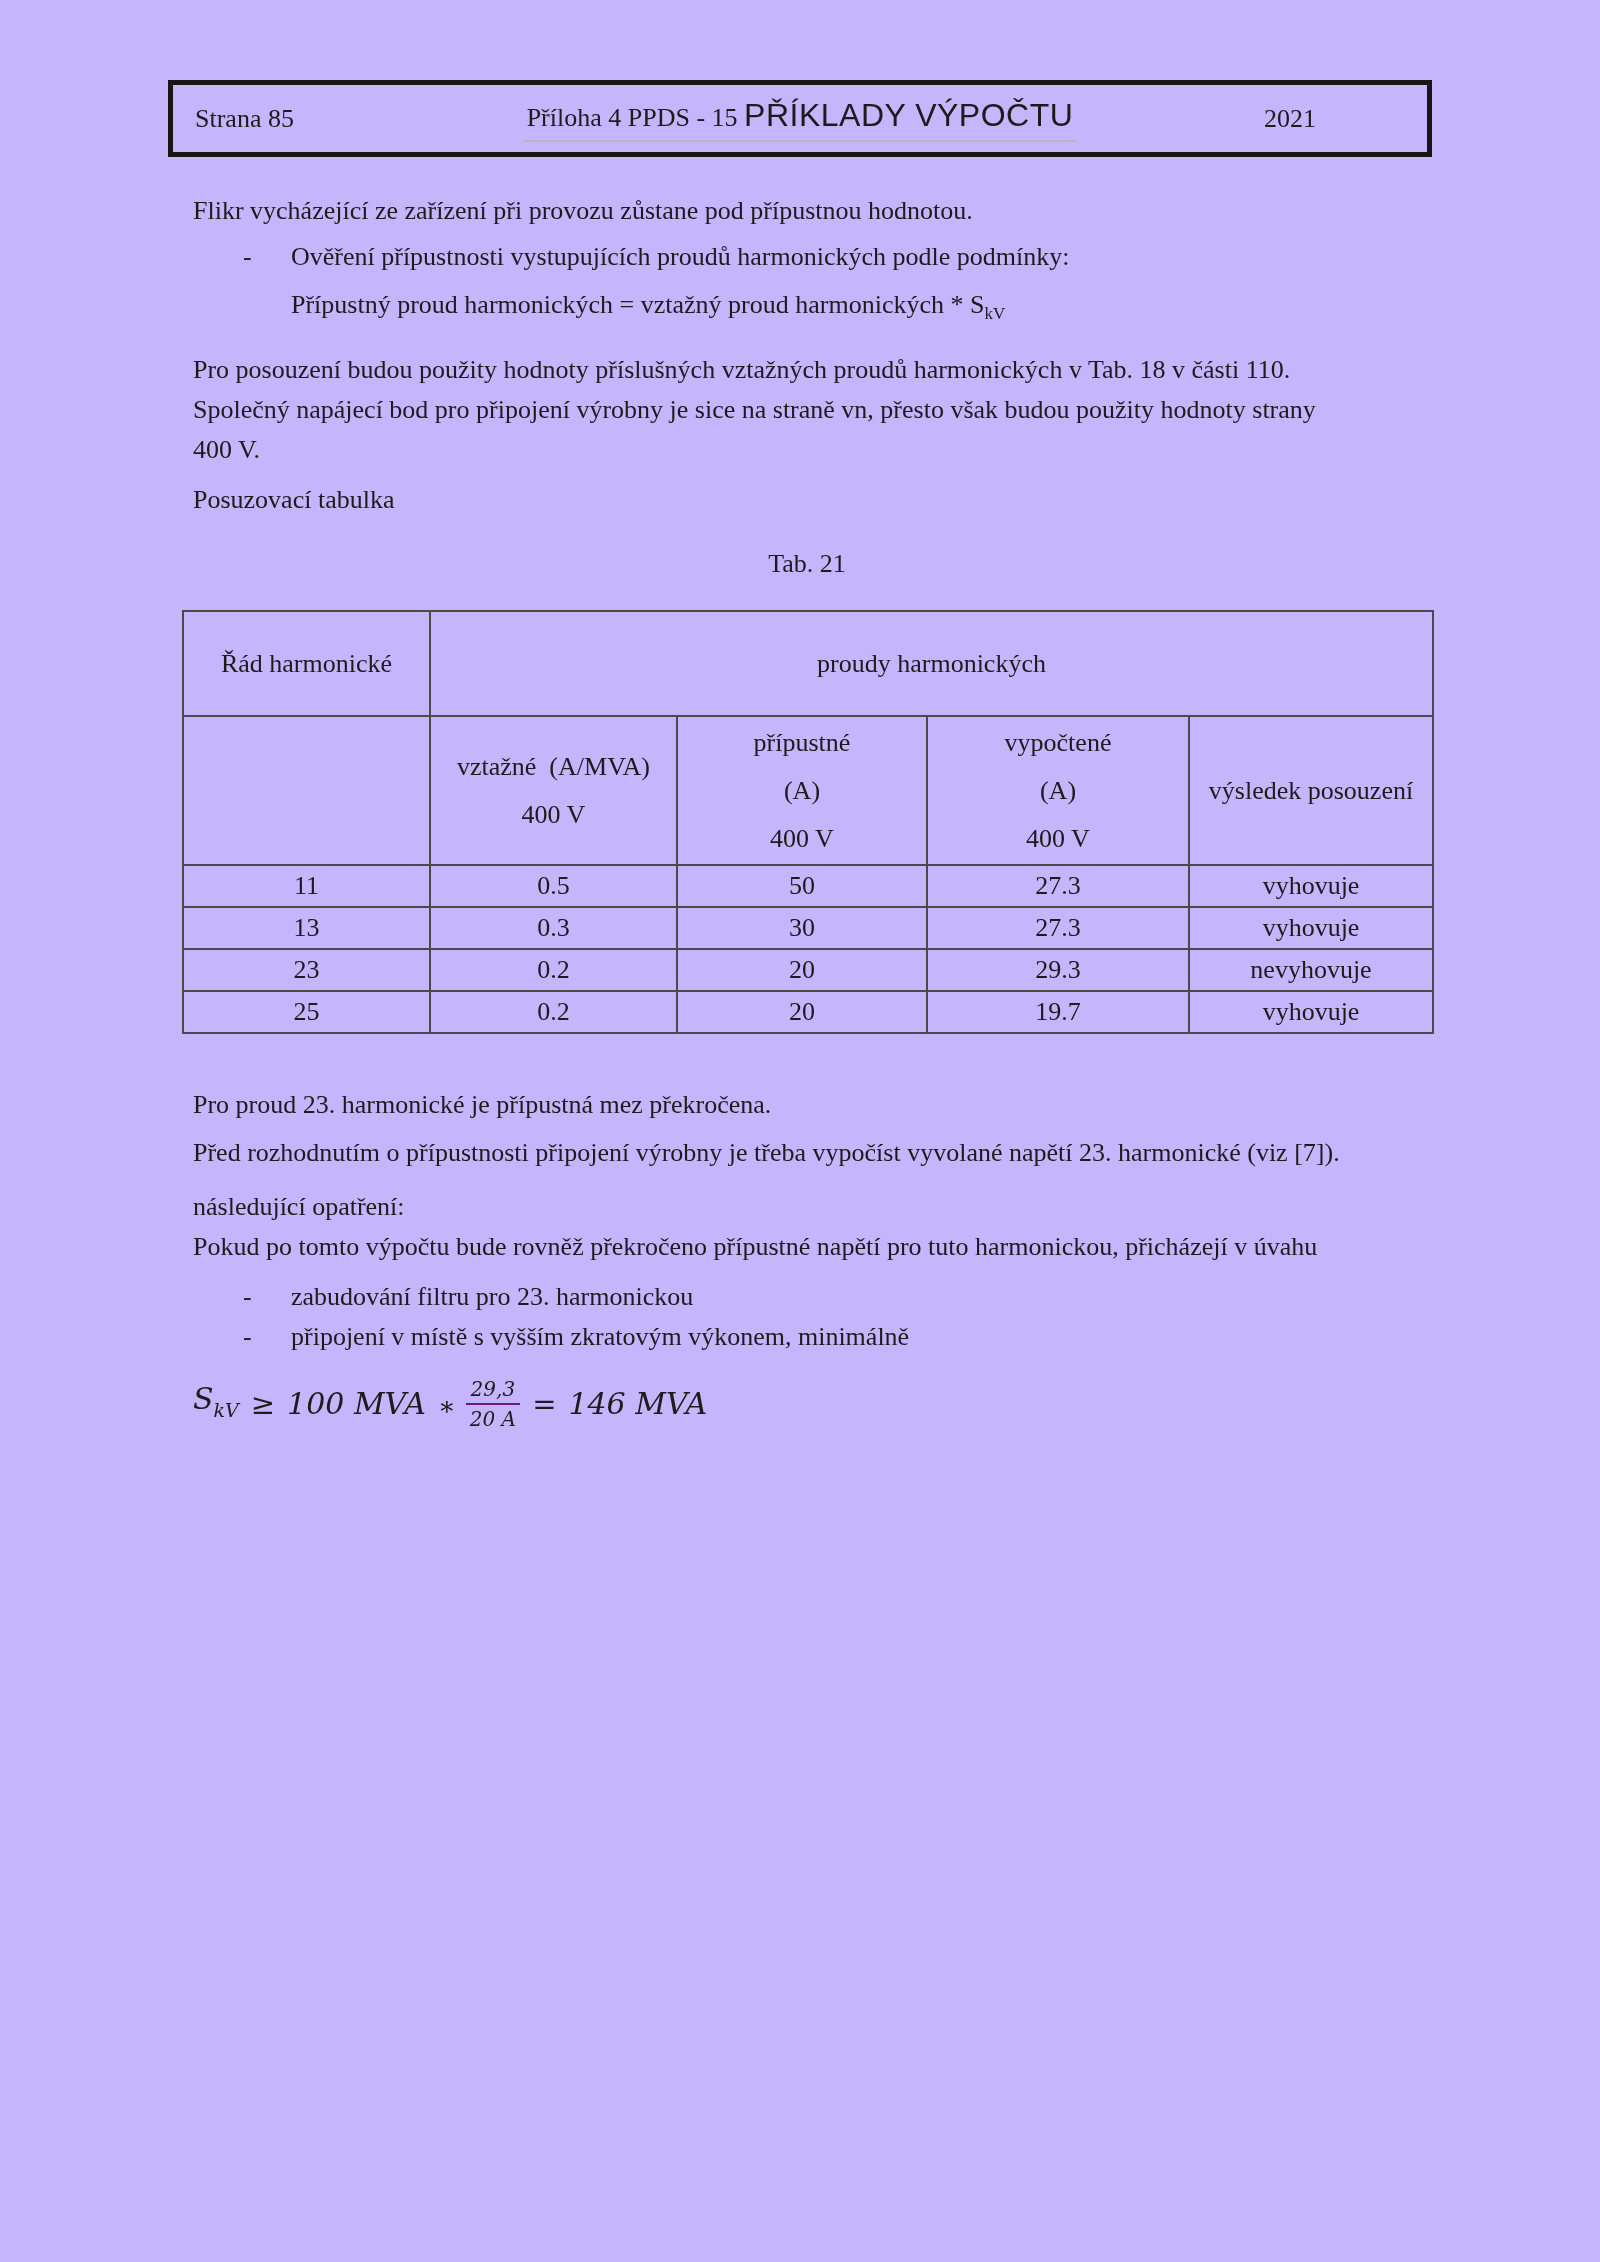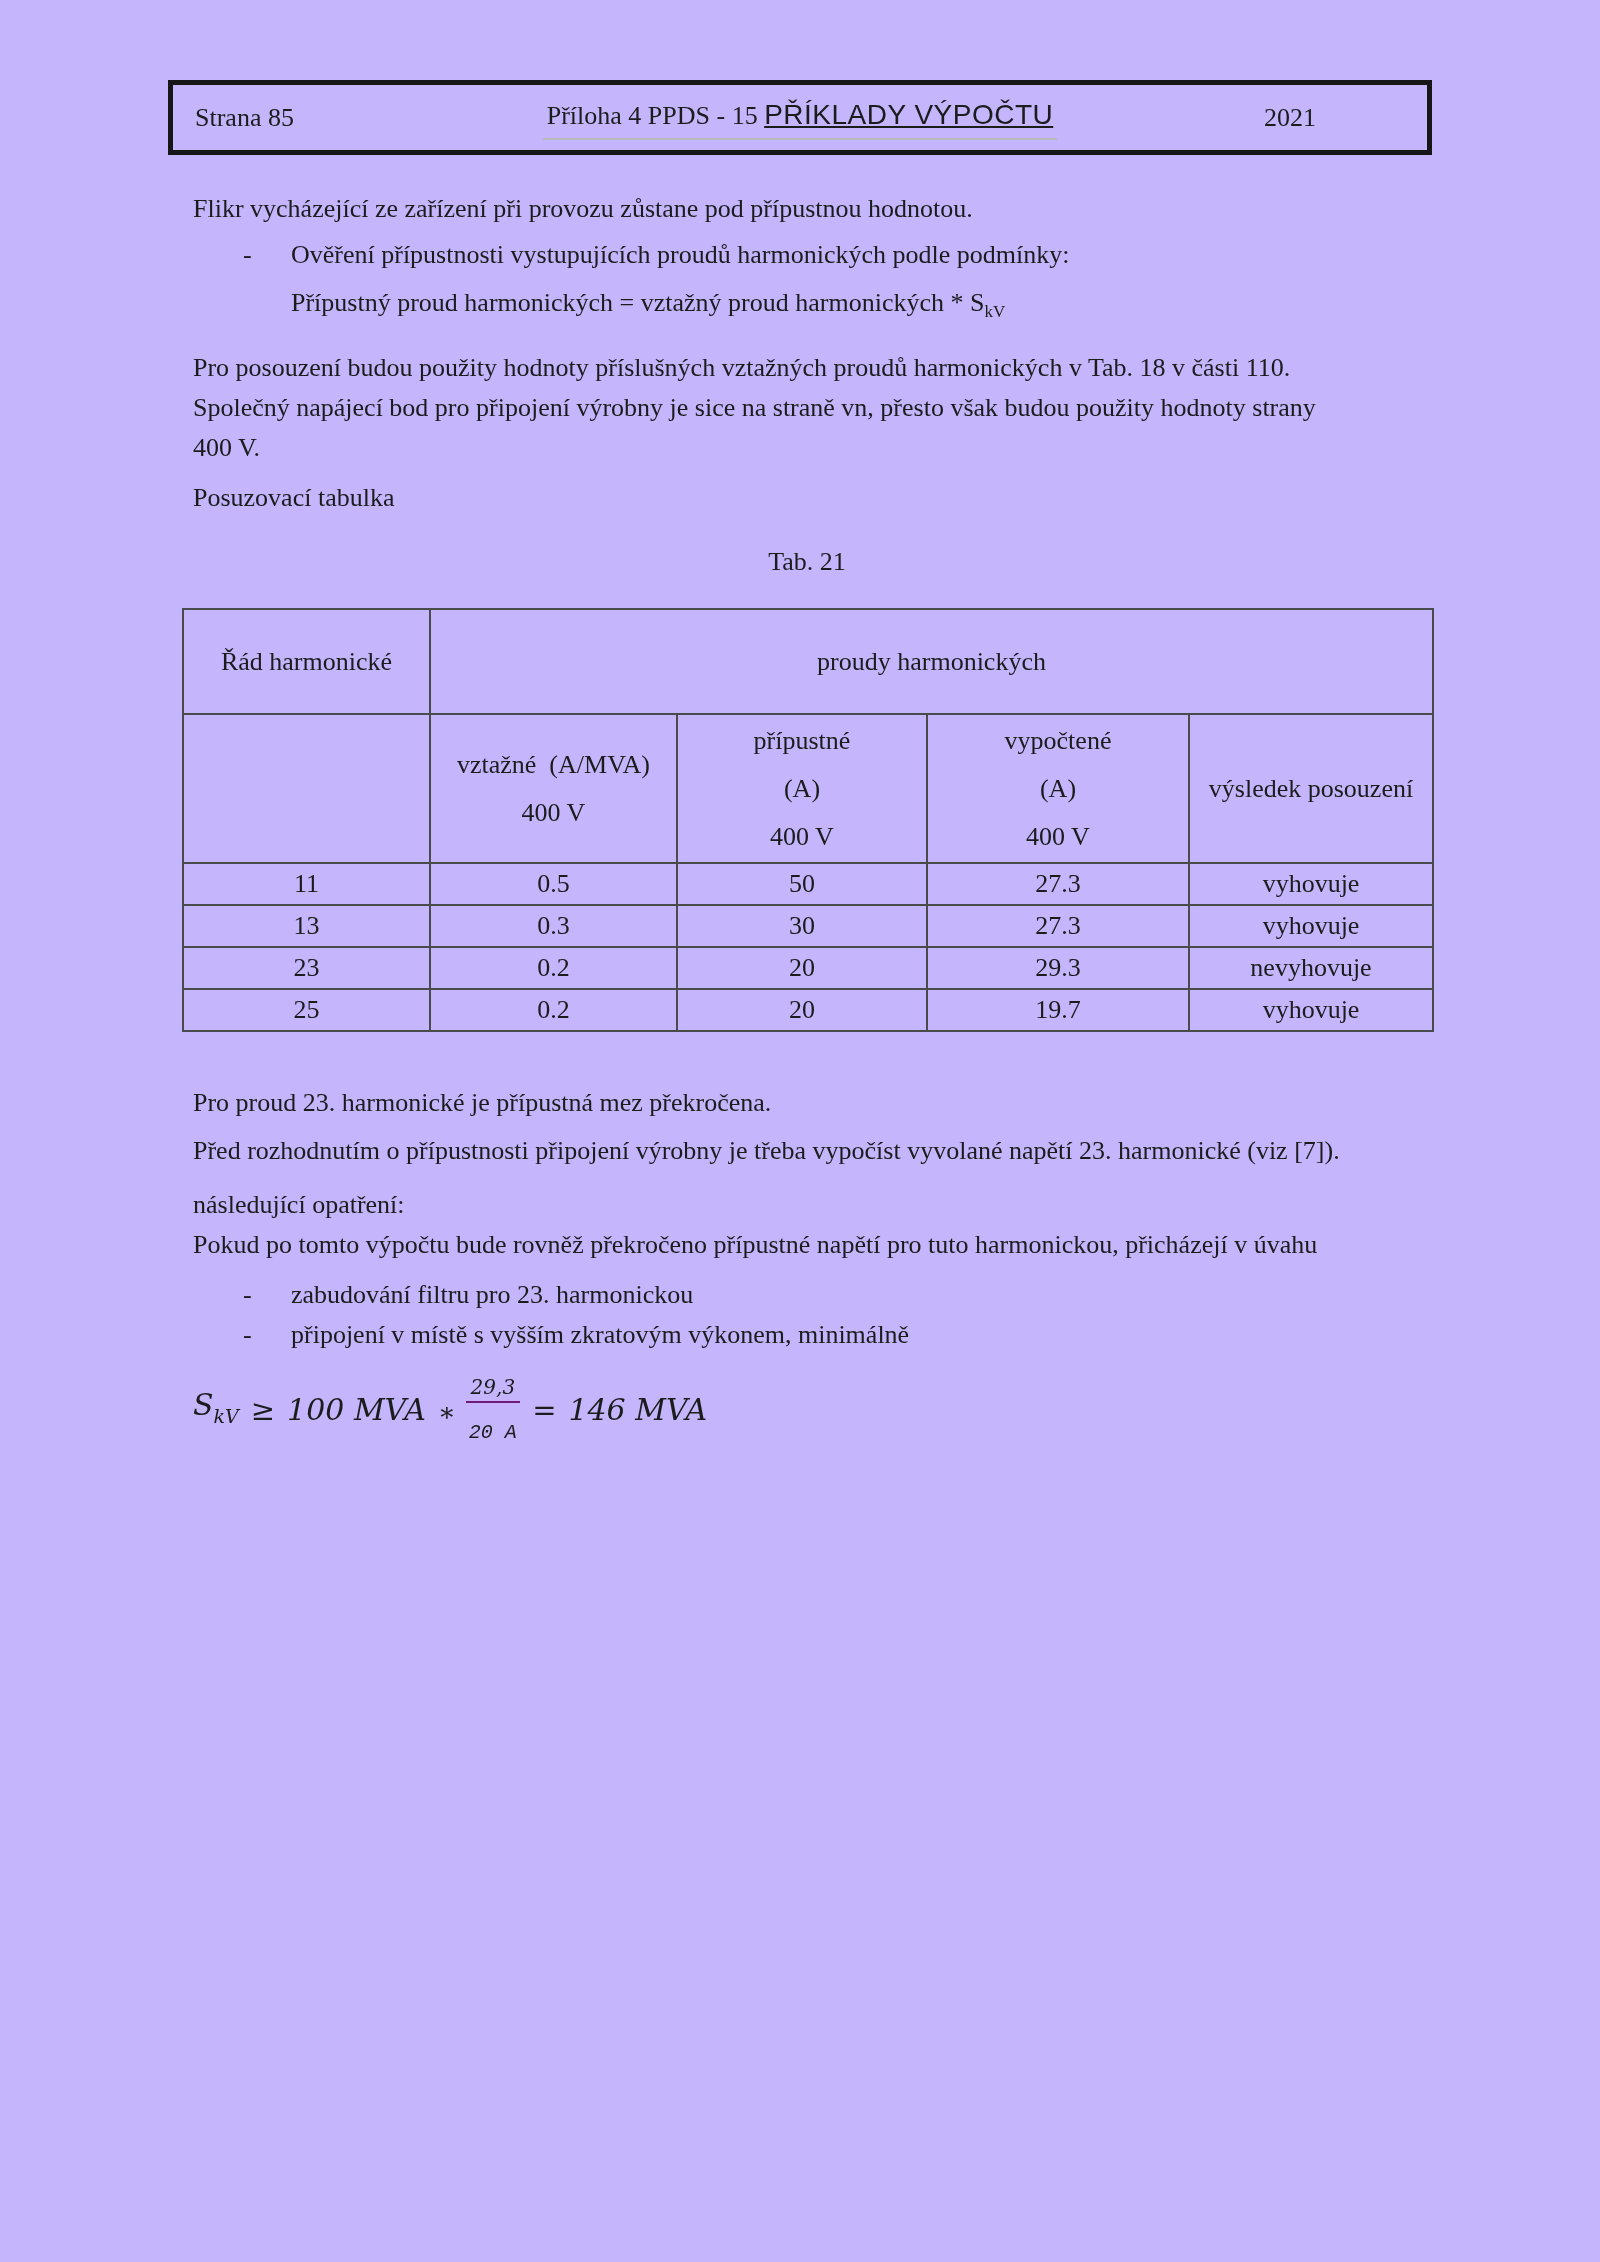--- a/index.html
+++ b/index.html
@@ -8,21 +8,21 @@
   .page{width:1600px;height:2262px;overflow:hidden;position:relative;background:#c4b5fd;
         font-size:26px;line-height:40px;}
 
   
   .header-box{margin:80px 168px 0 168px;border:5px solid #161616;
               display:flex;align-items:center;padding:10px 22px;box-sizing:border-box;}
   .hdr-side{width:230px;white-space:nowrap;}
   .hdr-right{text-align:center;}
   .hdr-center{flex:1;text-align:center;}
   .hdr-title-wrap{display:inline-block;border-bottom:2px solid #b9b9b9;padding:0 4px 2px 4px;}
-  .title-sans{font-family:"Liberation Sans", sans-serif;font-size:28px;letter-spacing:0.5px;text-decoration:underline;}
+  .title-sans{font-family:"Liberation Sans", sans-serif;font-size:32px;letter-spacing:0.5px;}
 
   
   .para{margin-left:193px;margin-right:220px;}
   .p1{margin-top:34px;}
   .bullet-row{display:flex;margin-left:243px;margin-right:200px;}
   .bullet-row .dash{width:48px;flex:0 0 48px;}
   .b1{margin-top:6px;}
   .cond{margin-left:291px;margin-top:8px;}
   .sub{font-size:17px;vertical-align:-6px;}
   .p3{margin-top:16px;}
@@ -46,21 +46,21 @@
 
   
   .formula{margin-left:193px;margin-top:20px;display:flex;align-items:center;
            font-style:italic;font-size:30px;font-family:"DejaVu Serif", serif;}
   .formula .piece{margin-right:12px;white-space:nowrap;}
   .formula .rel{font-style:normal;font-size:29px;margin-right:12px;}
   .formula .op{font-style:normal;font-size:26px;margin-right:10px;position:relative;top:2px;}
   .frac{display:inline-flex;flex-direction:column;align-items:center;
         font-size:20px;line-height:24px;margin-right:12px;}
   .frac .num{border-bottom:2px solid #701a75;padding:0 5px 2px 5px;}
-  .frac .den{padding-top:18px;font-family:Liberation Mono, monospace;}
+  .frac .den{padding-top:2px;}
   .fsub{font-size:19px;vertical-align:-8px;font-style:italic;}
 </style>
 </head>
 <body>
 
 <div class="page">
 
   <div class="header-box">
     <span class="hdr-side">Strana 85</span>
     <span class="hdr-center">

